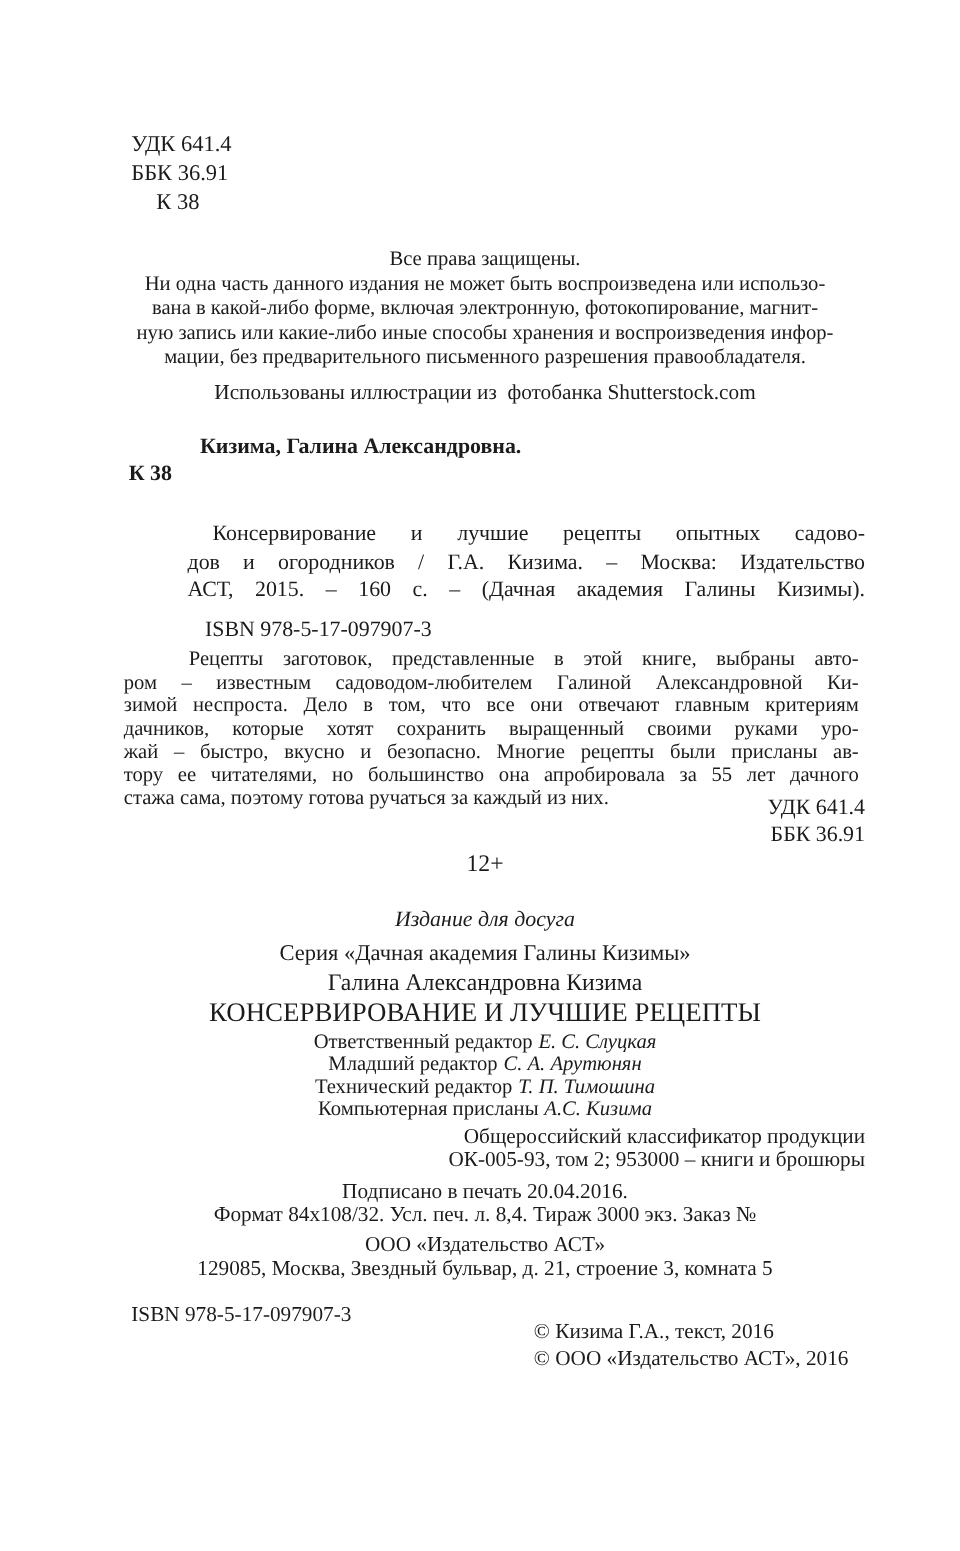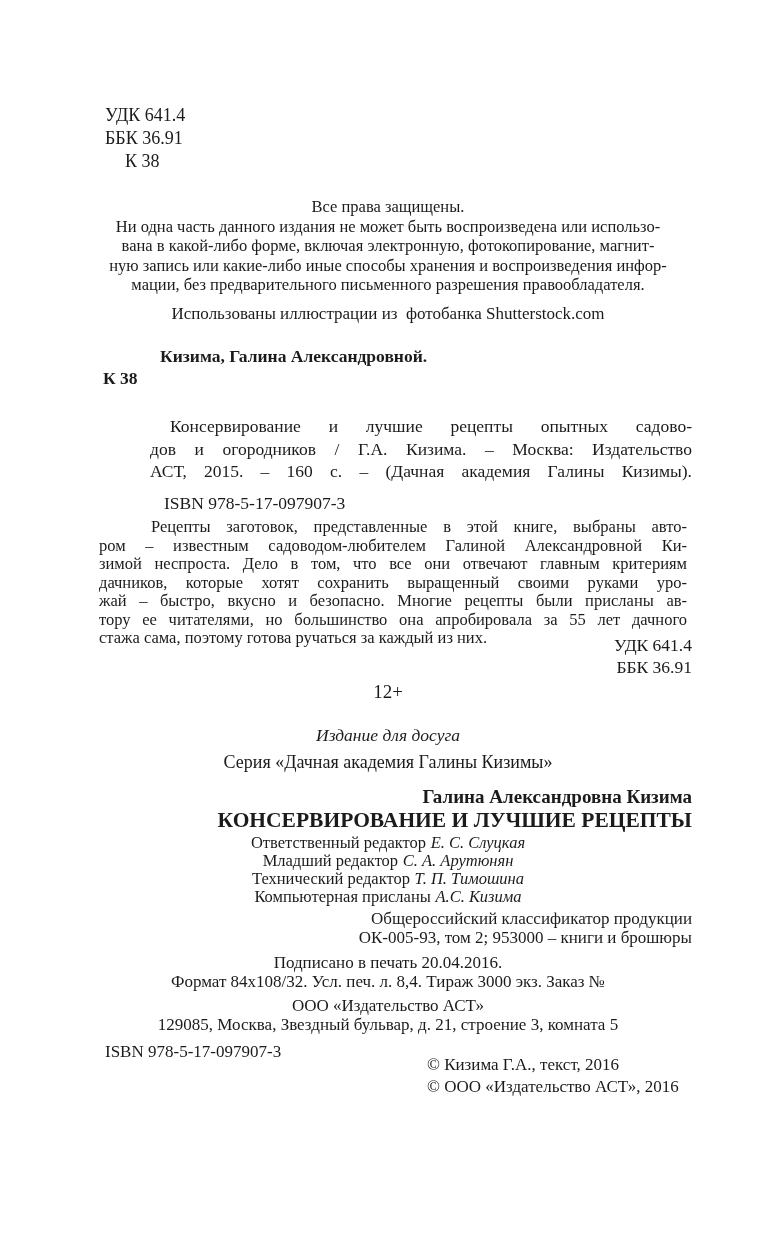--- a/index.html
+++ b/index.html
@@ -30,21 +30,21 @@
 
   .annotation { margin-top:4px; margin-left:15px; margin-right:5px; font-size:16.5px; line-height:18.5px; }
   .an-first { padding-left:52px; }
 
   .codes-bottom { margin-top:-14px; font-size:17.5px; line-height:22px; text-align:right; }
 
   .age { margin-top:3px; font-size:19px; line-height:22px; text-align:center; }
   .edition { margin-top:22px; font-size:17.5px; line-height:21px; text-align:center; font-style:italic; }
   .series { margin-top:6px; font-size:18px; line-height:21px; text-align:center; }
 
-  .title-block { margin-top:12px; text-align:right; font-weight:bold; }
+  .title-block { margin-top:2px; text-align:center; font-weight:normal; }
   .tb-author { font-size:19px; line-height:23px; }
   .tb-title { font-size:21.5px; line-height:25px; }
   .tb-subtitle { font-size:19px; line-height:23px; }
 
   .staff { margin-top:1px; font-size:16.5px; line-height:18px; text-align:center; }
   .staff .name { font-style:italic; margin-left:0.28em; }
 
   .classifier { margin-top:3px; font-size:17px; line-height:19.5px; text-align:right; }
   .printinfo { margin-top:5px; font-size:17px; line-height:19.5px; text-align:center; }
   .publisher { margin-top:4px; font-size:17px; line-height:19.5px; text-align:center; }
@@ -70,21 +70,21 @@
       <div>Ни одна часть данного издания не может быть воспроизведена или использо-</div>
       <div>вана в какой-либо форме, включая электронную, фотокопирование, магнит-</div>
       <div>ную запись или какие-либо иные способы хранения и воспроизведения инфор-</div>
       <div>мации, без предварительного письменного разрешения правообладателя.</div>
     </div>
 
     <div class="credit">Использованы иллюстрации из  фотобанка Shutterstock.com</div>
 
     <div class="catalog">
       <div class="catalog-sign">К 38</div>
-      <div class="catalog-heading">Кизима, Галина Александровной.</div>
+      <div class="catalog-heading">Кизима, Галина Александровна.</div>
       <div class="jl cl-first">Консервирование и лучшие рецепты опытных садово-</div>
       <div class="jl">дов и огородников / Г.А. Кизима. – Москва: Издательство</div>
       <div class="jl">АСТ, 2015. – 160 с. – (Дачная академия Галины Кизимы).</div>
       <div class="catalog-isbn">ISBN 978-5-17-097907-3</div>
     </div>
 
     <div class="annotation">
       <div class="jl an-first">Рецепты заготовок, представленные в этой книге, выбраны авто-</div>
       <div class="jl">ром – известным садоводом-любителем Галиной Александровной Ки-</div>
       <div class="jl">зимой неспроста. Дело в том, что все они отвечают главным критериям</div>

